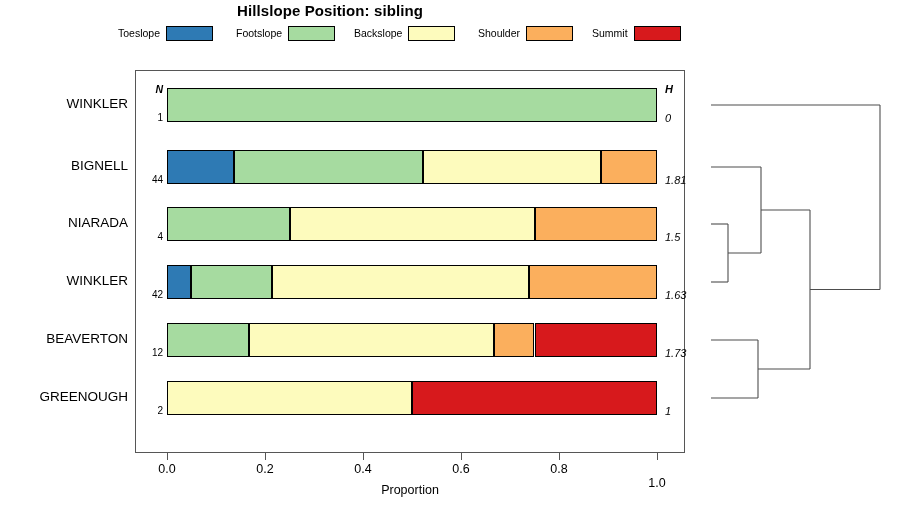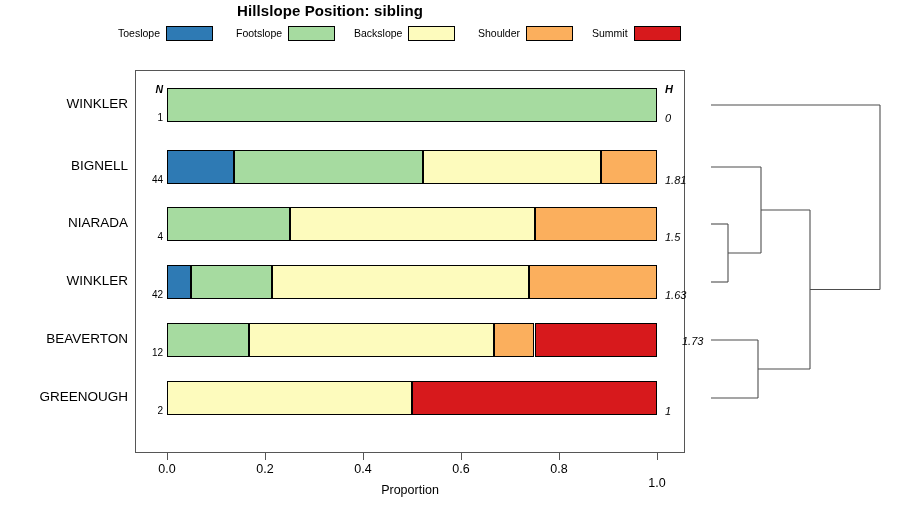--- a/index.html
+++ b/index.html
@@ -208,21 +208,21 @@
       <div class="n-value" style="top: 174px;">44</div>
       <div class="h-value" style="top: 174px;">1.81</div>
       <div class="y-label" style="top: 215px;">NIARADA</div>
       <div class="n-value" style="top: 231px;">4</div>
       <div class="h-value" style="top: 231px;">1.5</div>
       <div class="y-label" style="top: 273px;">WINKLER</div>
       <div class="n-value" style="top: 289px;">42</div>
       <div class="h-value" style="top: 289px;">1.63</div>
       <div class="y-label" style="top: 331px;">BEAVERTON</div>
       <div class="n-value" style="top: 347px;">12</div>
-      <div class="h-value" style="top: 335px; margin-left: 17px;">1.73</div>
+      <div class="h-value" style="top: 347px;">1.73</div>
       <div class="y-label" style="top: 389px;">GREENOUGH</div>
       <div class="n-value" style="top: 405px;">2</div>
       <div class="h-value" style="top: 405px;">1</div>
     </div>
 
   <div id="bars-layer">
       <div class="bar-row" style="left: 167px; top: 88px; width: 490px;">
         <div class="bar-seg" style="left: 0px; width: 490px; background: rgb(166, 219, 160);"></div>
       </div>
       <div class="bar-row" style="left: 167px; top: 150px; width: 490px;">

